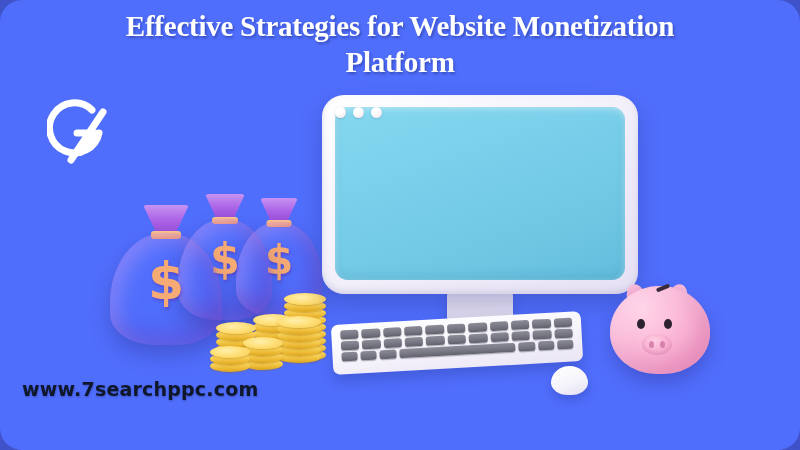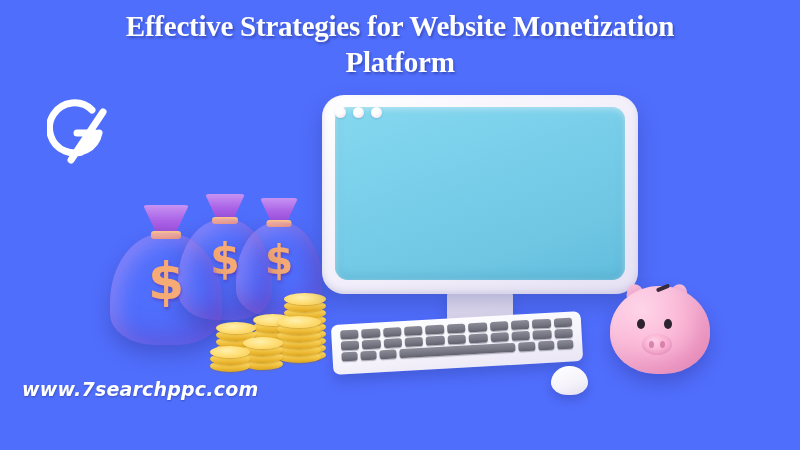--- a/index.html
+++ b/index.html
@@ -10,20 +10,21 @@
   }
   body {
     font-family: "Liberation Sans", sans-serif;
   }
   #banner {
     position: relative;
     width: 800px;
     height: 450px;
     overflow: hidden;
     background: #506efc;
+    border-radius: 22px;
   }
 
   
   #headline {
     position: absolute;
     left: 50px;
     top: 8px;
     width: 700px;
     text-align: center;
     font-family: "Liberation Serif", "DejaVu Serif", serif;
@@ -49,23 +50,22 @@
 
   
   #site-url {
     position: absolute;
     left: 22px;
     top: 378px;
     font-family: "DejaVu Sans", "Liberation Sans", sans-serif;
     font-weight: bold;
     font-size: 19px;
     letter-spacing: 0.2px;
-    color: #ffffff;
+    color: #0f172a;
     text-shadow: 0.5px 1px 2px rgba(30,45,120,0.45);
-    font-style: italic;
   }
 
   
   #monitor {
     position: absolute;
     left: 322px;
     top: 95px;
     width: 316px;
     height: 199px;
   }

